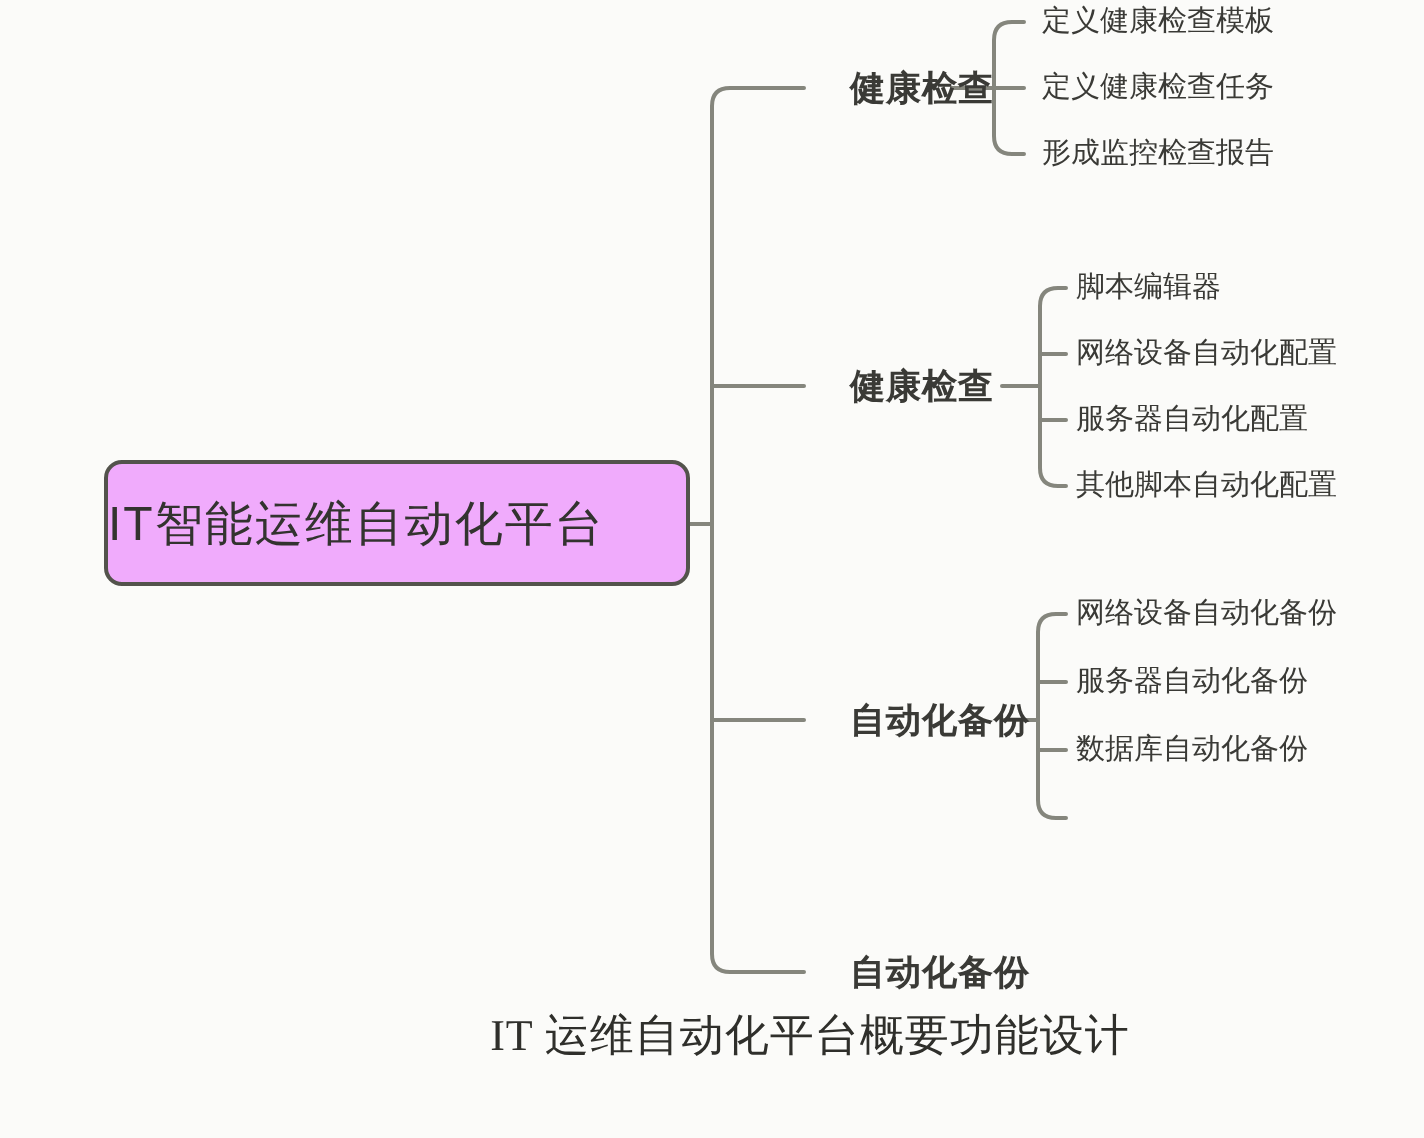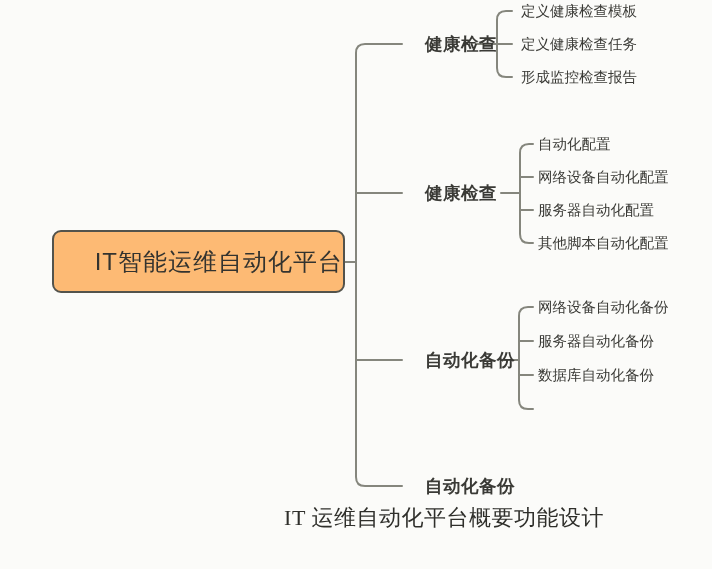--- a/index.html
+++ b/index.html
@@ -33,26 +33,26 @@
     position: absolute;
     left: 52px;
     top: 230px;
     width: 293px;
     height: 63px;
     border: 2.5px solid #53534c;
     border-radius: 9px;
     box-sizing: border-box;
     display: flex;
     align-items: center;
-    justify-content: flex-end;
+    justify-content: flex-start;
     font-size: 24px;
     font-weight: normal;
     letter-spacing: 1px;
     color: #33332f;
-    background: #fdba74;
+    background: #f0abfc;
   }
   .branch-label {
     position: absolute;
     left: 425px;
     height: 18px;
     line-height: 18px;
     font-size: 17.5px;
     font-weight: bold;
     color: #3a3a36;
     letter-spacing: 0.5px;
@@ -74,21 +74,20 @@
     position: absolute;
     left: 240px;
     top: 503px;
     width: 330px;
     text-align: center;
     font-family: "Liberation Serif", "DejaVu Serif", serif;
     font-size: 22px;
     color: #2f2f2b;
     letter-spacing: 0.5px;
     white-space: nowrap;
-    margin-left: 39px;
   }
 </style>
 </head>
 <body>
 
 <div class="canvas">
 
   <svg class="connectors" viewBox="0 0 712 569" xmlns="http://www.w3.org/2000/svg" aria-hidden="true">
 
     <path d="M344 262 H356"></path>
@@ -119,21 +118,21 @@
 
   <div class="branch-label" style="top:35px">健康检查</div>
   <div class="branch-label" style="top:184px">健康检查</div>
   <div class="branch-label" style="top:351px">自动化备份</div>
   <div class="branch-label" style="top:477px">自动化备份</div>
 
   <div class="child-label b1" style="top:3px">定义健康检查模板</div>
   <div class="child-label b1" style="top:36px">定义健康检查任务</div>
   <div class="child-label b1" style="top:69px">形成监控检查报告</div>
 
-  <div class="child-label b2" style="top:136px">自动化配置</div>
+  <div class="child-label b2" style="top:136px">脚本编辑器</div>
   <div class="child-label b2" style="top:169px">网络设备自动化配置</div>
   <div class="child-label b2" style="top:202px">服务器自动化配置</div>
   <div class="child-label b2" style="top:235px">其他脚本自动化配置</div>
 
   <div class="child-label b3" style="top:299px">网络设备自动化备份</div>
   <div class="child-label b3" style="top:333px">服务器自动化备份</div>
   <div class="child-label b3" style="top:367px">数据库自动化备份</div>
 
   <div class="caption">IT 运维自动化平台概要功能设计</div>
 

